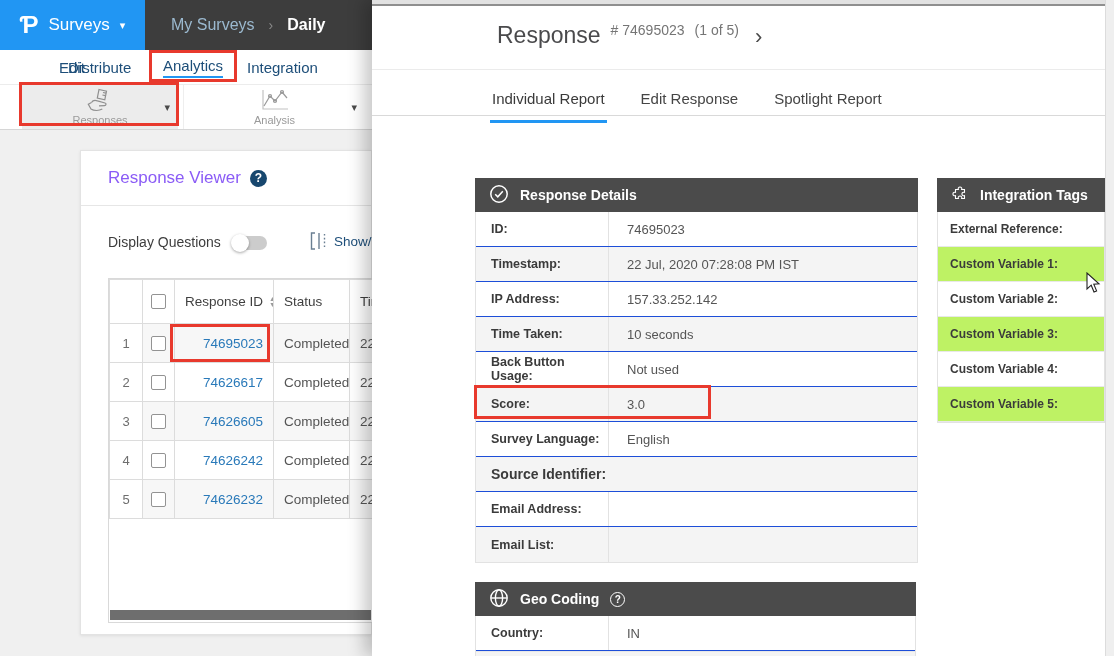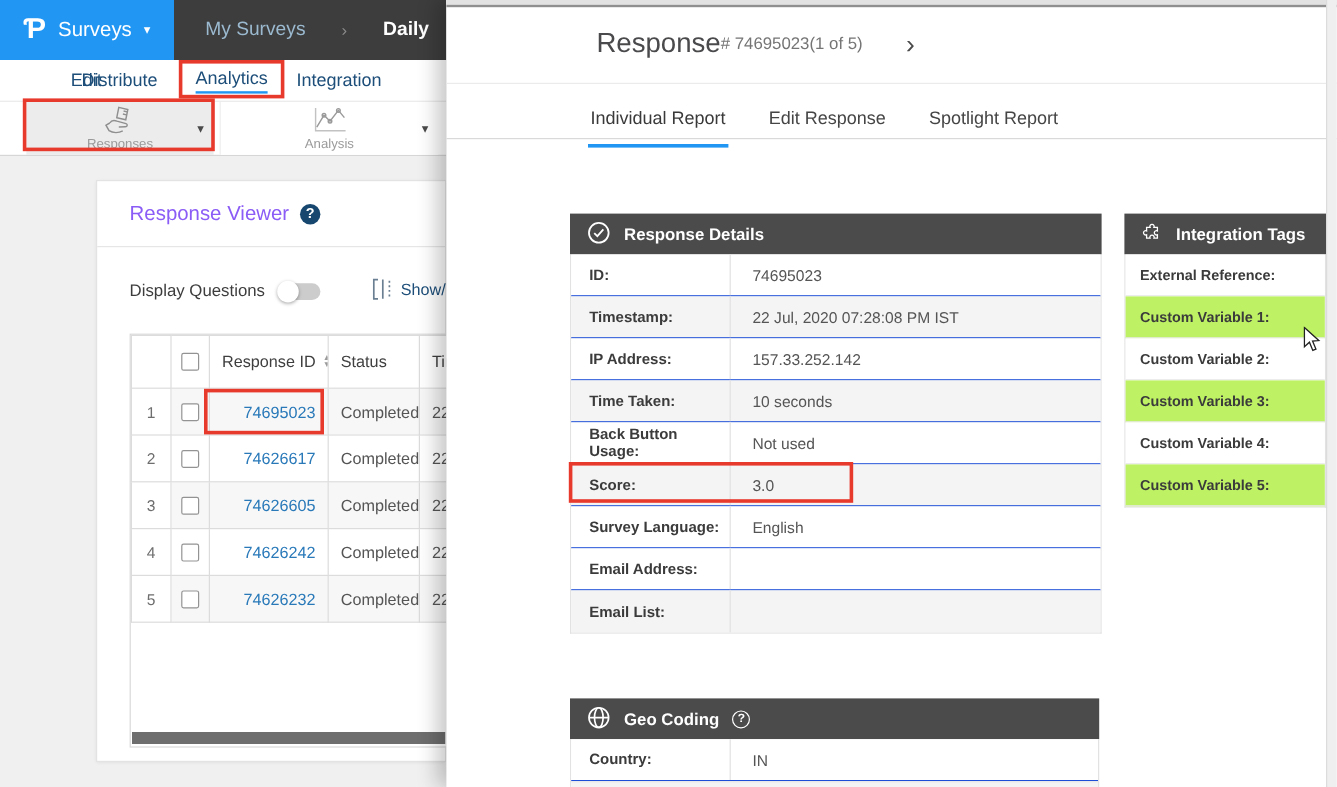--- a/index.html
+++ b/index.html
@@ -13,21 +13,21 @@
   
   .left-stage { position:absolute; left:0; top:0; width:372px; height:656px; overflow:hidden; z-index:1; }
   .topbar { position:absolute; left:0; top:0; width:372px; height:50px; background:#3d3d3d; display:flex; }
   .surveys-btn {
     width:145px; height:50px; background:#2196f3; color:#fff;
     display:flex; align-items:center; justify-content:center; gap:10px; cursor:pointer;
   }
   .surveys-btn .logo { font-size:24px; font-weight:bold; line-height:1; }
   .surveys-btn .lbl { font-size:17px; }
   .caret { font-size:11px; line-height:1; }
-  .breadcrumb { display:flex; align-items:center; gap:30px; padding-left:26px; font-size:16px;text-align:center; }
+  .breadcrumb { display:flex; align-items:center; gap:14px; padding-left:26px; font-size:16px;text-align:center; }
   .bc-parent { color:#9bb9cf; cursor:pointer; }
   .bc-sep { color:#8a8a8a; font-size:14px; }
   .bc-current { color:#ffffff; font-weight:bold; }
 
   .tabrow { position:absolute; left:0; top:50px; width:372px; height:34px; background:#ffffff; }
   .tabrow .tab { position:absolute; top:0; height:34px; display:flex; align-items:center;
     font-size:15px; color:#1d4e79; cursor:pointer; font-weight:500; }
   .tab-edit { left:15px;margin-left:44px; }
   .tab-distribute { left:68px; }
   .tab-analytics { left:163px; color:#2196f3; }
@@ -84,21 +84,21 @@
   .anno-analytics { left:149px; top:50px; width:88px; height:32px; }
   .anno-responses { left:19px; top:82px; width:160px; height:44px; }
   .anno-rowid { left:170px; top:324px; width:100px; height:38px; }
   .anno-score { left:102px; top:385px; width:237px; height:34px; }
 
   
   .overlay { position:absolute; left:372px; top:0; width:742px; height:656px; background:#fff;
     box-shadow:-8px 0 16px rgba(0,0,0,.22); z-index:10; }
   .overlay .topstrip1 { position:absolute; left:0; top:0; width:100%; height:4px; background:#e2e2e2; }
   .overlay .topstrip2 { position:absolute; left:0; top:4px; width:100%; height:2px; background:#8f8f8f; }
-  .detail-header { position:absolute; left:125px; top:22px; display:flex; align-items:center; }
+  .detail-header { position:absolute; left:125px; top:22px; display:flex; align-items:flex-start; gap:10px; }
   .detail-title { font-size:23px; color:#4a4a4c; }
   .detail-ref { font-size:14px; color:#757575; }
   .detail-pos { font-size:14px; color:#757575; }
   .next-chevron { position:absolute; left:383px; top:26px; font-size:22px; color:#4a4a4a; cursor:pointer; line-height:1; }
   .div1 { position:absolute; left:0; top:69px; width:100%; height:1px; background:#ebebeb; }
   .detail-tabs { position:absolute; left:118px; top:84px; display:flex; gap:32px; }
   .dtab { font-size:15px; color:#454545; padding:6px 2px 16px 2px; cursor:pointer; position:relative; }
   .dtab.active { color:#3a3a3a; }
   .dtab.active::after { content:""; position:absolute; left:0; right:0; bottom:0; height:3px; background:#2196f3; }
   .div2 { position:absolute; left:0; top:115px; width:100%; height:1px; background:#d9d9d9; }
@@ -322,20 +322,23 @@
         <span class="kv-value">Not used</span>
       </div>
       <div class="kv-row alt">
         <span class="kv-label">Score:</span>
         <span class="kv-value">3.0</span>
       </div>
       <div class="kv-row">
         <span class="kv-label">Survey Language:</span>
         <span class="kv-value">English</span>
       </div>
+      <div class="kv-row alt fullspan">
+        <span class="kv-label">Source Identifier:</span>
+      </div>
       <div class="kv-row">
         <span class="kv-label">Email Address:</span>
         <span class="kv-value"></span>
       </div>
       <div class="kv-row alt">
         <span class="kv-label">Email List:</span>
         <span class="kv-value"></span>
       </div>
     </div>
   </div>

